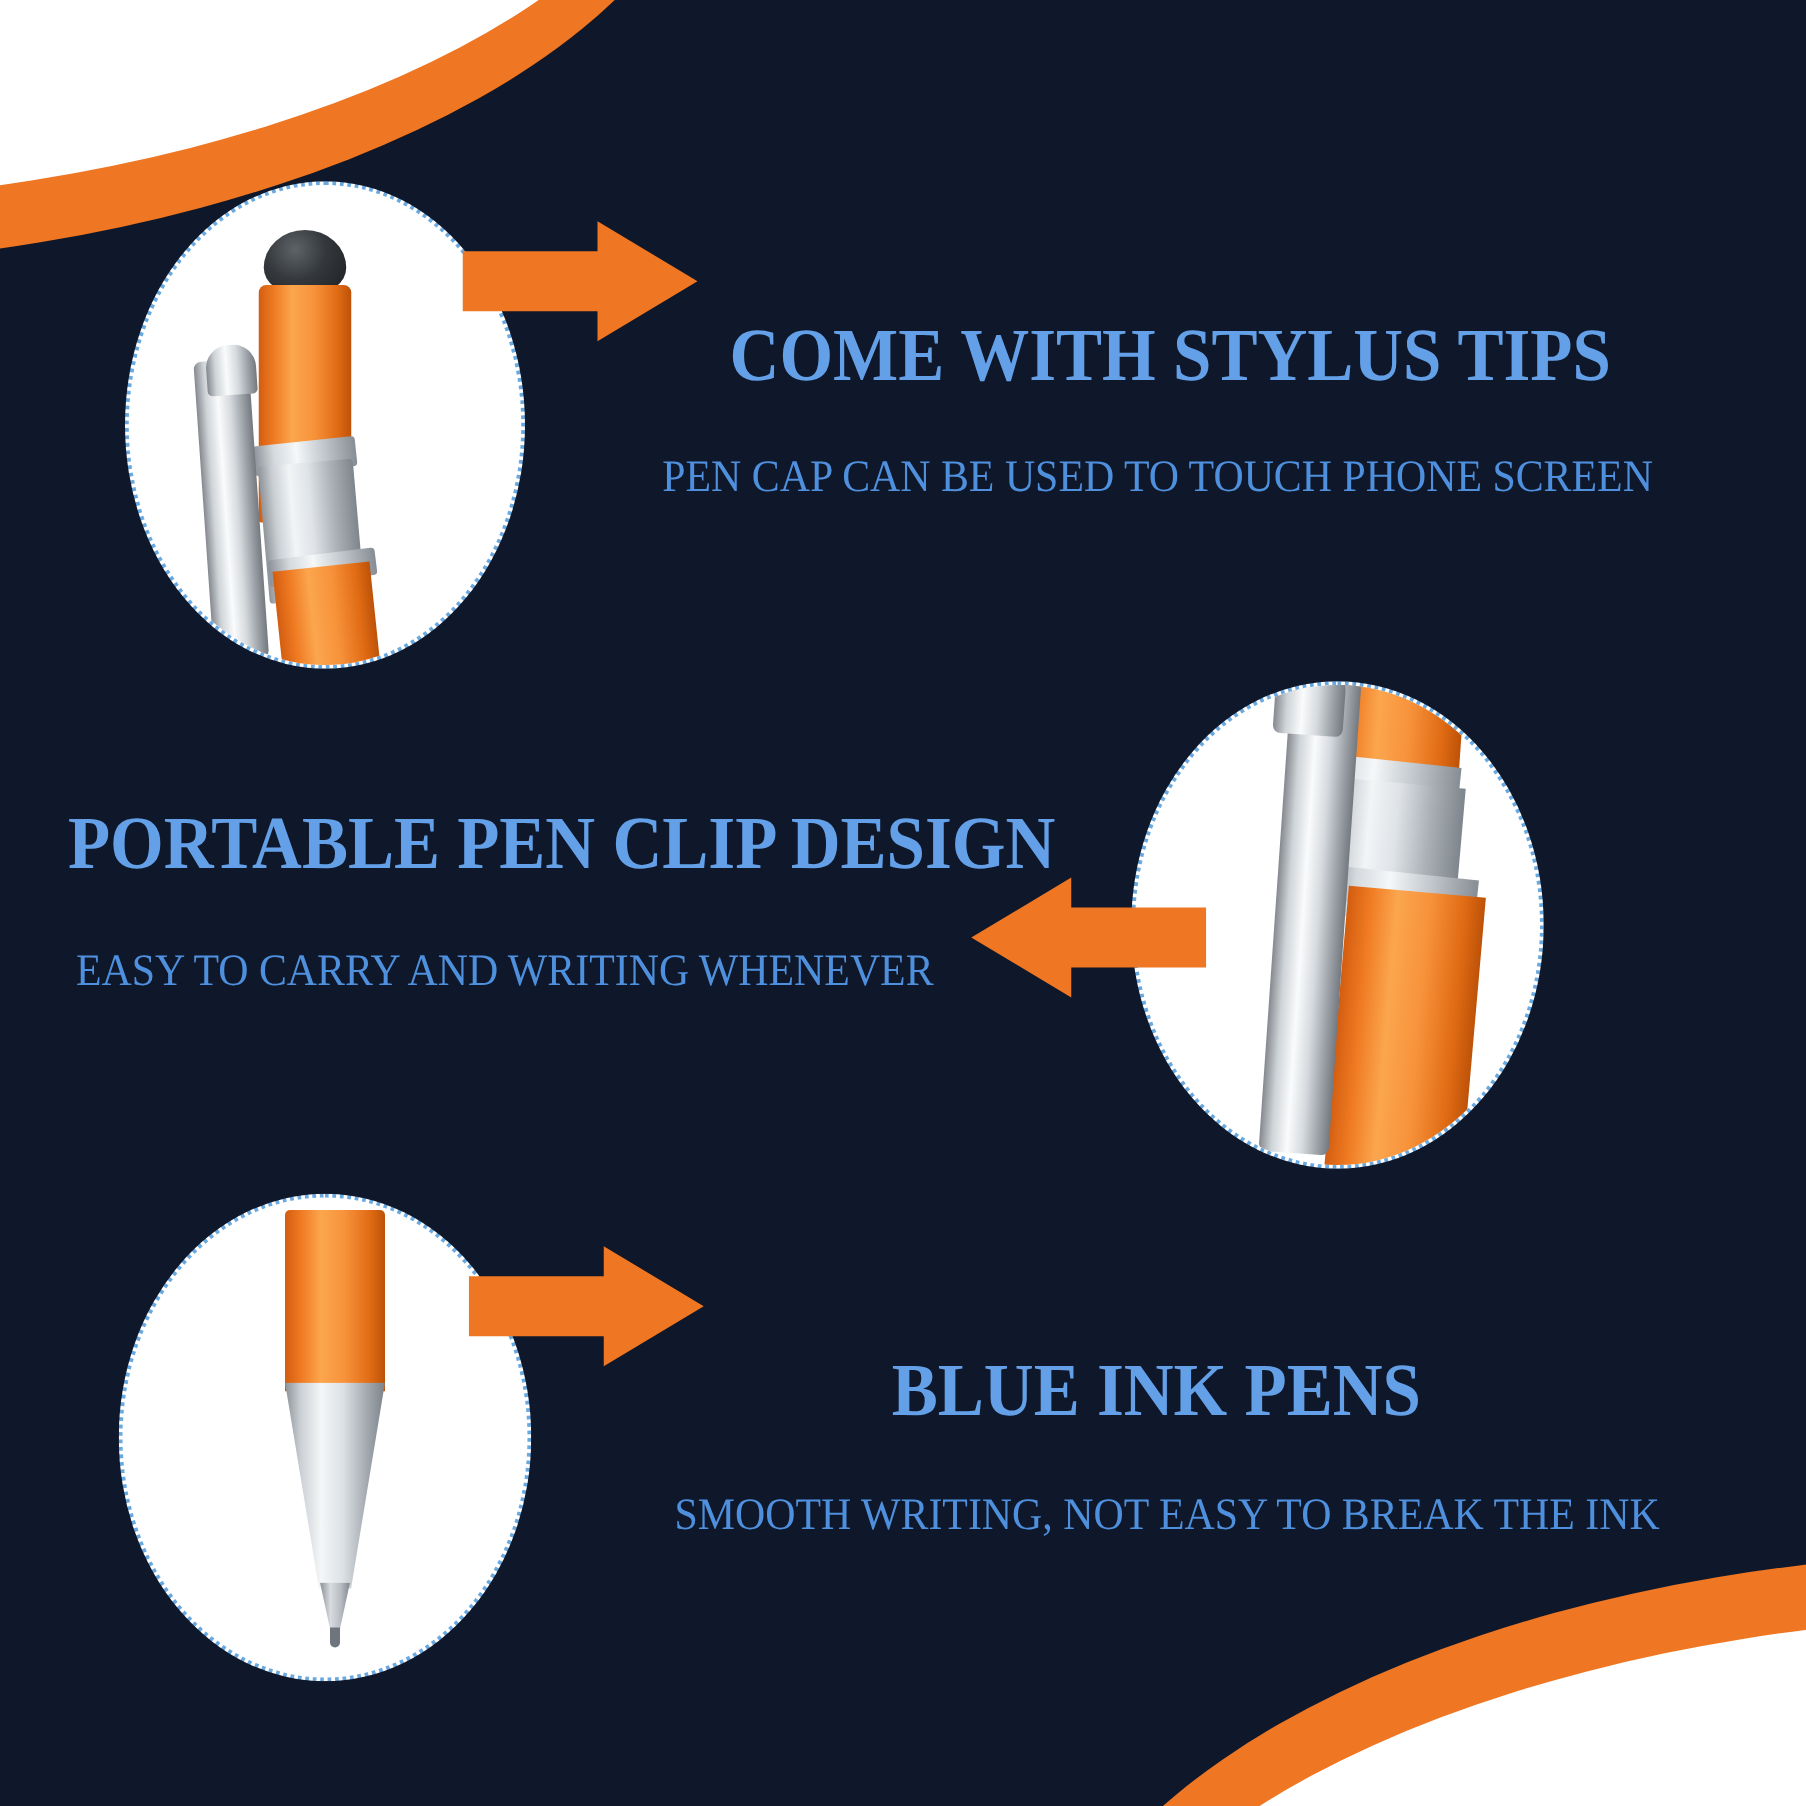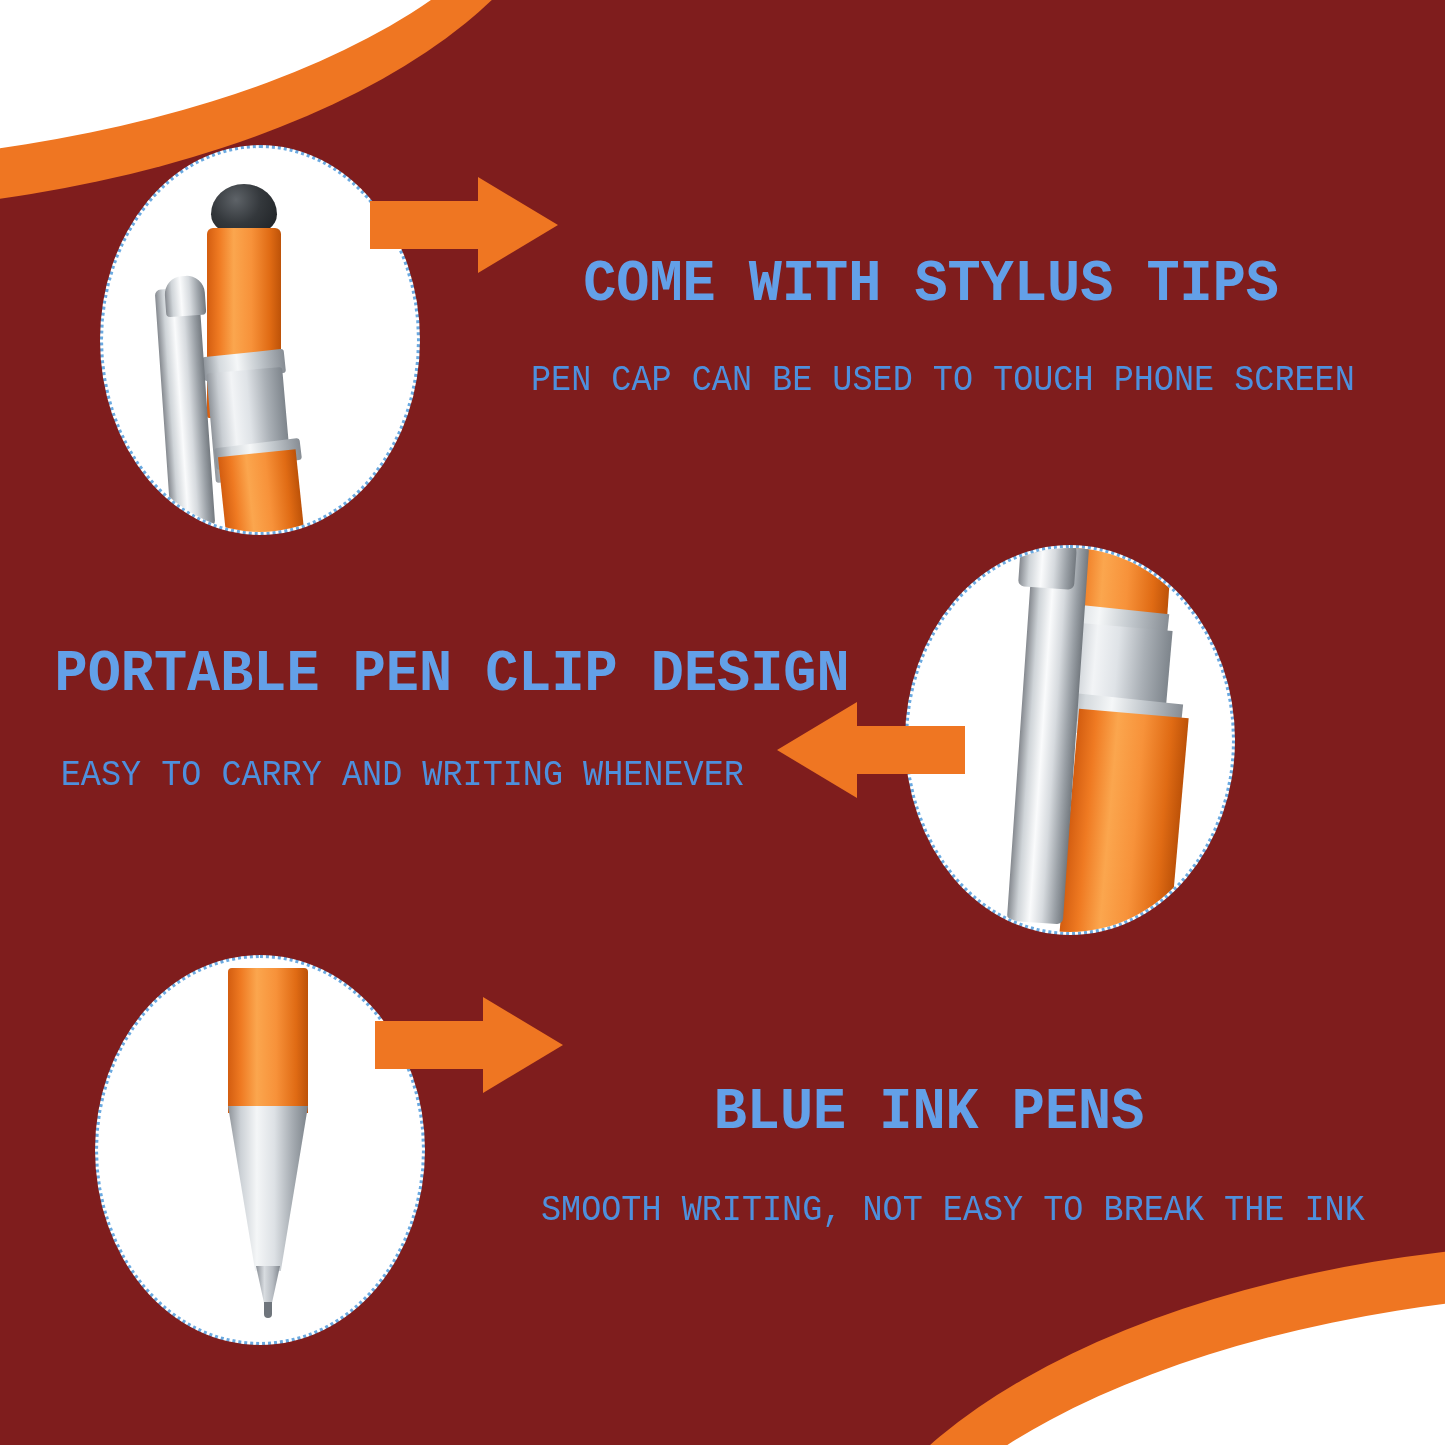--- a/index.html
+++ b/index.html
@@ -4,23 +4,23 @@
 <style>
   html, body {
     margin: 0;
     padding: 0;
     background: #ffffff;
   }
   #page {
     position: relative;
     width: 1445px;
     height: 1445px;
-    background: #7f1d1d;
+    background: #0f172a;
     overflow: hidden;
-    font-family: Liberation Mono, monospace;
+    font-family: Liberation Serif, serif;
   }
 
   
   .corner-tl {
     position: absolute;
     top: -230px;
     left: -520px;
     width: 1100px;
     height: 430px;
     background: #ef7622;

